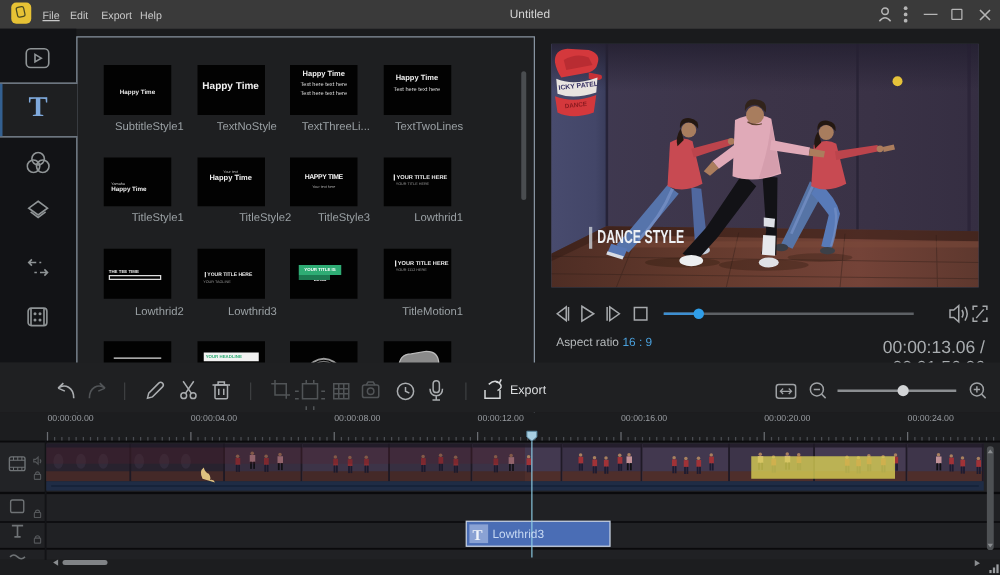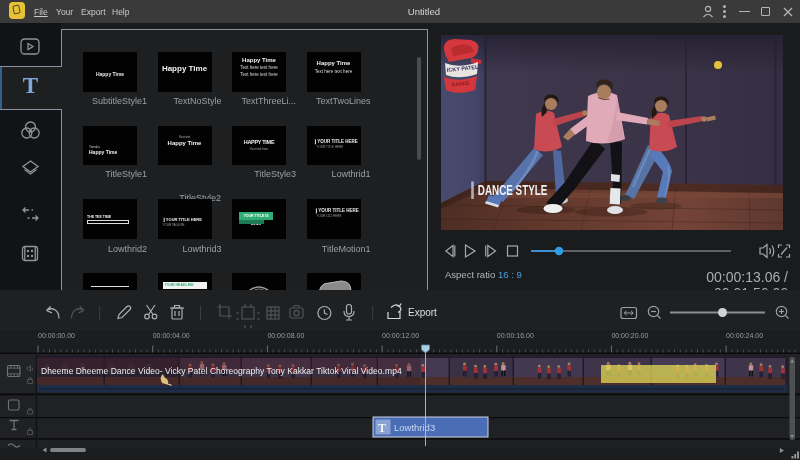--- a/index.html
+++ b/index.html
@@ -11,21 +11,21 @@
 .ticon{stroke:#8f9496;fill:none;stroke-width:1.3}
 </style>
 </head>
 <body>
 
 <div class="abs" style="left:0;top:0;width:800px;height:23px;background:#3a3a3a;">
   <div class="abs" style="left:9px;top:2px;width:16px;height:17px;background:#e7c235;border-radius:4px;">
     <div class="abs" style="left:4px;top:3px;width:7px;height:9px;border:1.5px solid #4a4a22;border-radius:2px;transform:rotate(-12deg)"></div>
   </div>
   <div class="abs" style="left:34px;top:6.5px;font-size:8.5px;color:#c9c9c9;text-decoration:underline;">File</div>
-  <div class="abs" style="left:56px;top:6.5px;font-size:8.5px;color:#c9c9c9;">Your</div>
+  <div class="abs" style="left:56px;top:6.5px;font-size:8.5px;color:#c9c9c9;">Edit</div>
   <div class="abs" style="left:81px;top:6.5px;font-size:8.5px;color:#c9c9c9;">Export</div>
   <div class="abs" style="left:112px;top:6.5px;font-size:8.5px;color:#c9c9c9;">Help</div>
   <div class="abs" style="left:360px;top:6px;width:80px;text-align:right;font-size:9.5px;color:#d6d6d6;">Untitled</div>
   <svg class="abs" style="left:701px;top:4px" width="14" height="14" viewBox="0 0 14 14">
       <circle cx="7" cy="5" r="2.6" fill="none" stroke="#b5b5b5" stroke-width="1.2"></circle>
       <path d="M2.5 13 Q7 7.5 11.5 13" fill="none" stroke="#b5b5b5" stroke-width="1.2"></path>
     </svg>
   <div class="abs" style="left:723px;top:5px;width:3px;height:3px;background:#b5b5b5;border-radius:50%"></div>
   <div class="abs" style="left:723px;top:10px;width:3px;height:3px;background:#b5b5b5;border-radius:50%"></div>
   <div class="abs" style="left:723px;top:15px;width:3px;height:3px;background:#b5b5b5;border-radius:50%"></div>
@@ -70,21 +70,21 @@
   </div>
   <div class="thumb" style="left:170px;top:95.5px;">
     <div class="abs" style="left:0;top:13px;width:54px;text-align:center;font-size:5.5px;font-weight:bold;color:#f0f0f0;letter-spacing:-0.3px;">HAPPY TIME</div>
     <div class="abs" style="left:0;top:21px;width:54px;text-align:center;font-size:3px;color:#aaa;">Your text here</div>
   </div>
   <div class="thumb" style="left:244.5px;top:95.5px;">
     <div class="abs" style="left:7px;top:13px;font-size:4.5px;font-weight:bold;color:#f0f0f0;">❙YOUR TITLE HERE</div>
     <div class="abs" style="left:10px;top:19px;font-size:3px;color:#999;">YOUR TITLE HERE</div>
   </div>
   <div class="tlabel" style="left:11px;top:139px;">TitleStyle1</div>
-  <div class="tlabel" style="left:85px;top:139px;margin-top:24px;">TitleStyle2</div>
+  <div class="tlabel" style="left:97px;top:139px;">TitleStyle2</div>
   <div class="tlabel" style="left:160px;top:139px;">TitleStyle3</div>
   <div class="tlabel" style="left:234.5px;top:139px;">Lowthrid1</div>
 
   <div class="thumb" style="left:21px;top:169px;">
     <div class="abs" style="left:4px;top:16px;font-size:3.5px;font-weight:bold;color:#eee;">THE TEE TIME</div>
     <div class="abs" style="left:4px;top:21px;width:42px;height:4px;border:0.5px solid #ddd;"></div>
   </div>
   <div class="thumb" style="left:95.5px;top:169px;">
     <div class="abs" style="left:5px;top:18px;font-size:4px;font-weight:bold;color:#eee;">❙YOUR TITLE HERE <span style="color:#999;font-weight:normal;font-size:3px">YOUR TAGLINE</span></div>
   </div>
@@ -724,15 +724,14 @@
         <rect x="797.1" y="121.5" width="1.8" height="7"></rect>
       </g>
 </svg>
 <div class="abs" style="left:38px;top:2px;font-size:7px;color:#989ca1;">00:00:00.00</div>
 <div class="abs" style="left:152.7px;top:2px;font-size:7px;color:#989ca1;">00:00:04.00</div>
 <div class="abs" style="left:267.4px;top:2px;font-size:7px;color:#989ca1;">00:00:08.00</div>
 <div class="abs" style="left:382.1px;top:2px;font-size:7px;color:#989ca1;">00:00:12.00</div>
 <div class="abs" style="left:496.8px;top:2px;font-size:7px;color:#989ca1;">00:00:16.00</div>
 <div class="abs" style="left:611.4px;top:2px;font-size:7px;color:#989ca1;">00:00:20.00</div>
 <div class="abs" style="left:726.1px;top:2px;font-size:7px;color:#989ca1;">00:00:24.00</div>
-<div class="abs" style="left:41px;top:36px;font-size:8.5px;letter-spacing:0.05px;color:#eeeef0;white-space:nowrap;">Dheeme Dheeme Dance Video- Vicky Patel Choreography Tony Kakkar Tiktok Viral Video.mp4</div>
 <div class="abs" style="left:394px;top:91.5px;font-size:9.5px;color:#c6d8f2;">Lowthrid3</div>
 </div>
 
 </body></html>

